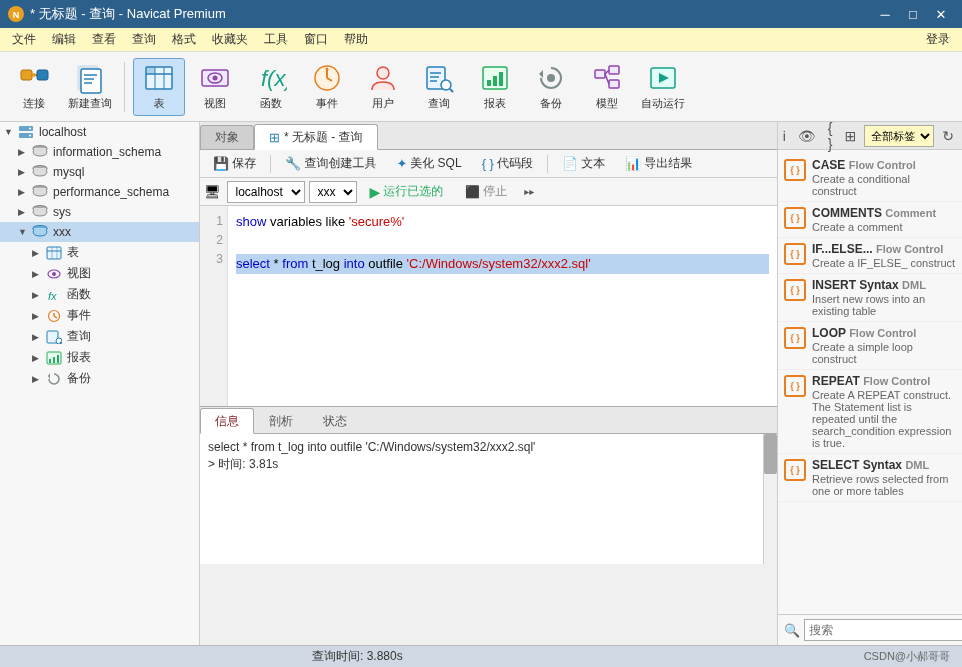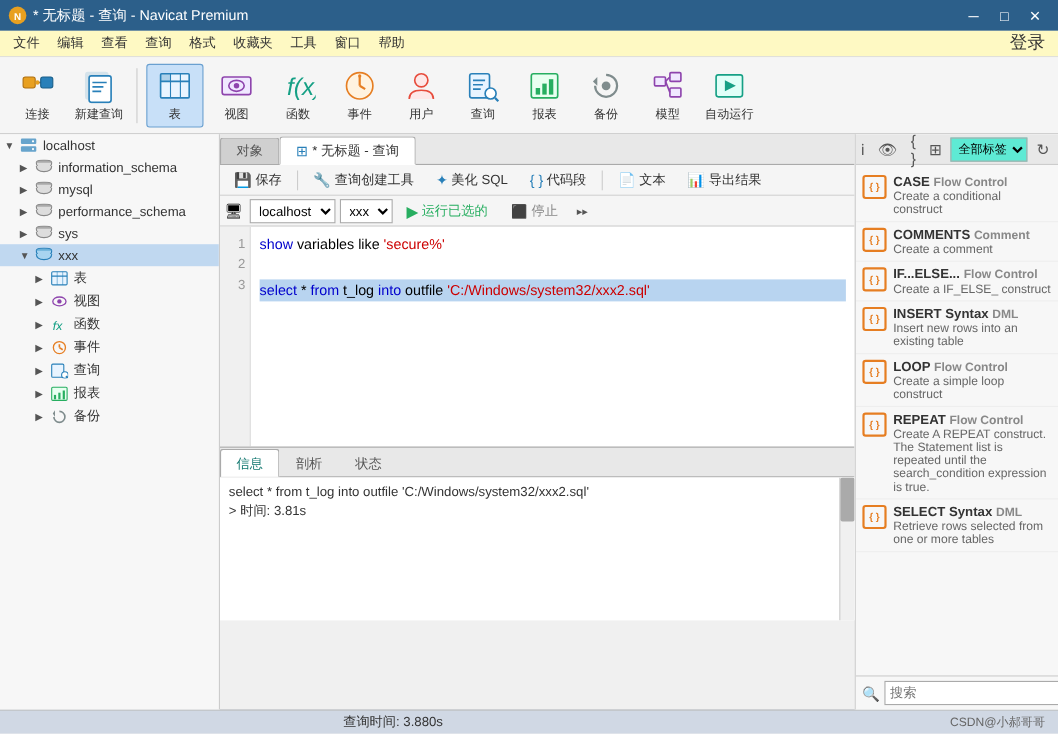--- a/index.html
+++ b/index.html
@@ -29,21 +29,21 @@
       align-items: center;
       border-bottom: 1px solid #ddd;
       padding: 0 4px;
     }
     .menu-item {
       padding: 2px 8px;
       font-size: 12px;
       cursor: pointer;
       color: #333;
     }
-    .menu-bar-right { margin-left: auto; padding-right: 8px; color: #333; font-size: 16px; }
+    .menu-bar-right { margin-left: auto; padding-right: 8px; color: #333; font-size: 12px; }
 
     
     .toolbar {
       background: #f5f5f5;
       height: 70px;
       border-bottom: 1px solid #ccc;
       display: flex;
       align-items: center;
       padding: 4px 8px;
       gap: 4px;
@@ -260,21 +260,21 @@
       height: 24px;
       display: flex;
       align-items: center;
       color: #555;
     }
     .result-tab.active {
       background: white;
       border: 1px solid #aaa;
       border-bottom: 1px solid white;
       border-radius: 3px 3px 0 0;
-      color: #0f766e;
+      color: #7f1d1d;
       height: 26px;
       margin-bottom: -1px;
     }
 
     
     .result-content {
       background: white;
       height: 130px;
       overflow: auto;
       padding: 6px 8px;
@@ -311,21 +311,21 @@
       justify-content: flex-end;
       padding: 0 4px;
       border-bottom: 1px solid #ccc;
       gap: 4px;
     }
     .rp-icon { font-size: 14px; cursor: pointer; color: #555; padding: 2px 4px; border-radius: 2px; }
     .snippet-select {
       height: 22px;
       font-size: 11px;
       border: 1px solid #aaa;
-      background: #5eead4;
+      background: #fef9c3;
       flex: 1;
       padding: 0 2px;
     }
     .snippet-list {
       flex: 1;
       overflow-y: auto;
       padding: 4px 0;
     }
     .snippet-item {
       display: flex;

